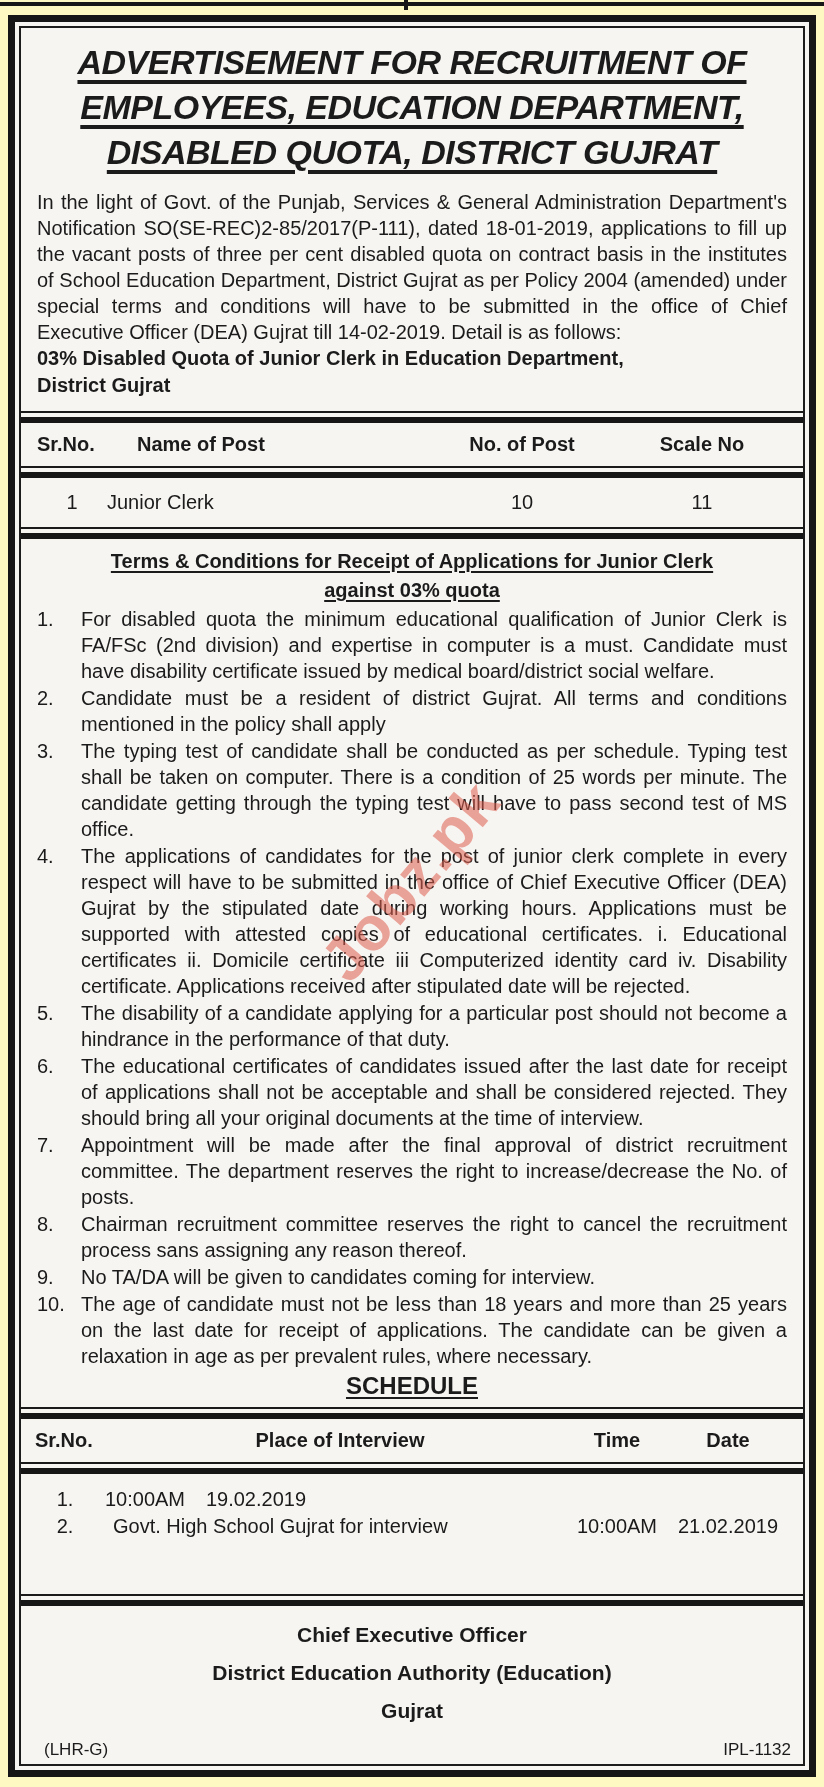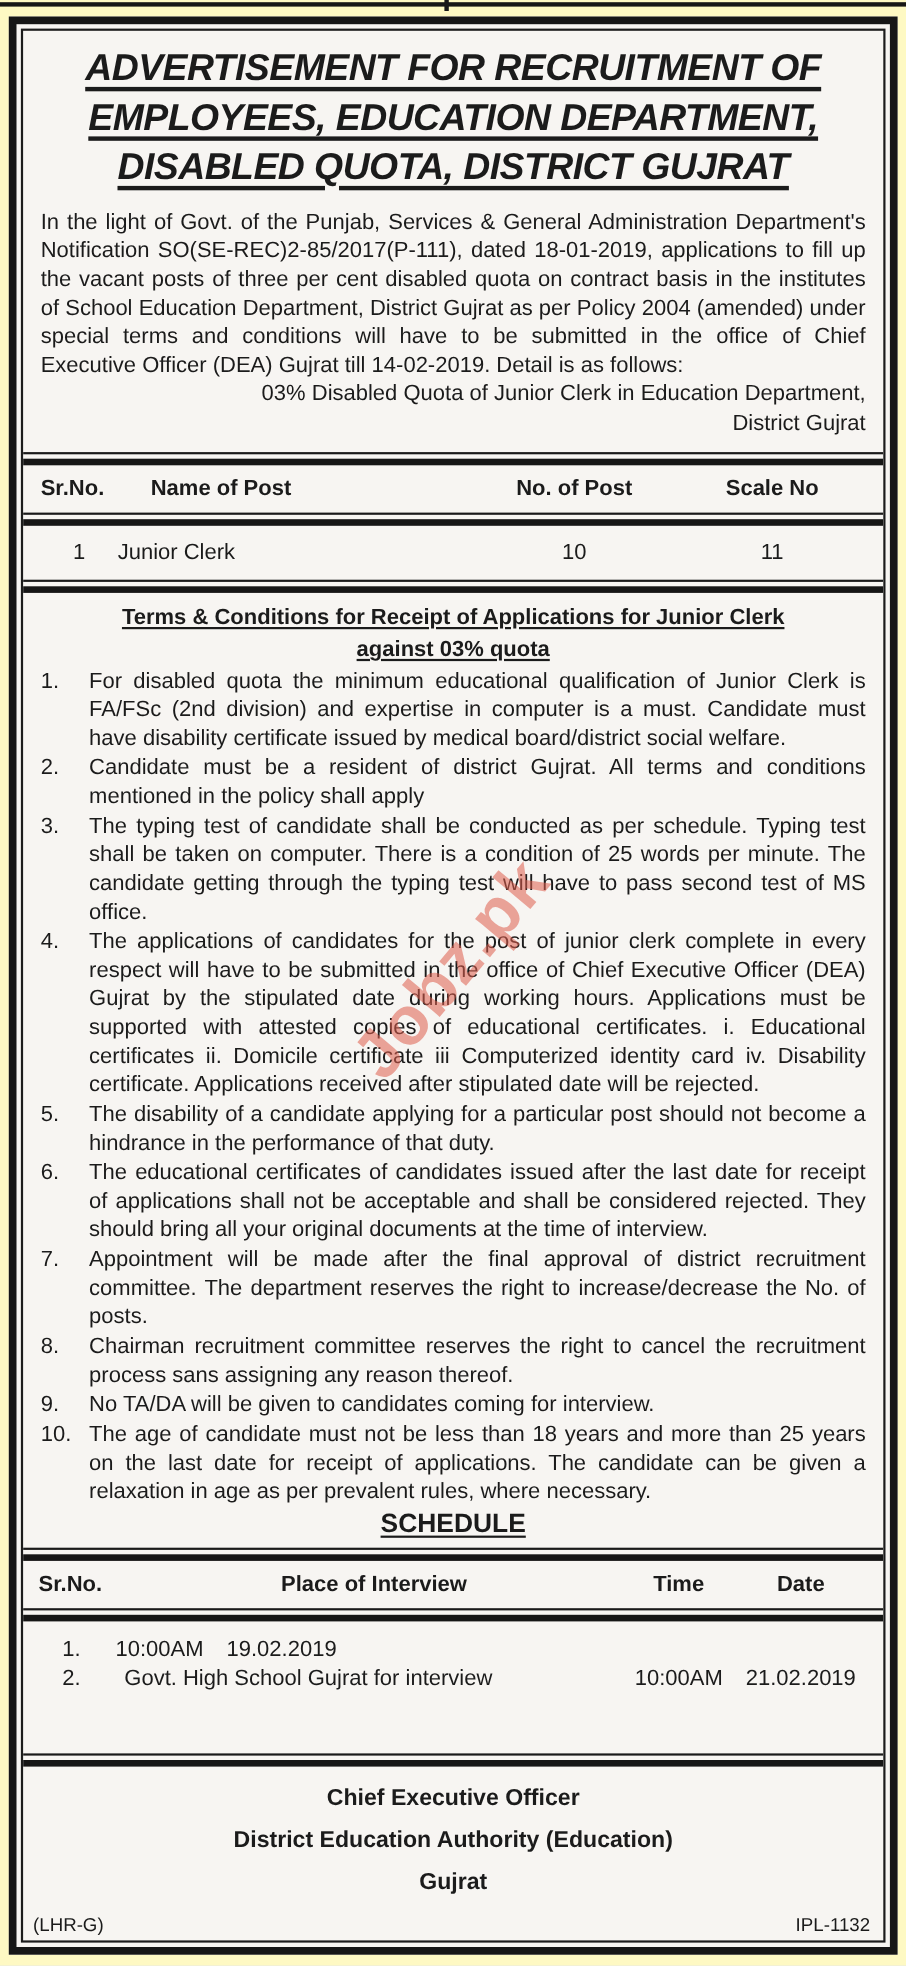--- a/index.html
+++ b/index.html
@@ -55,22 +55,22 @@
     text-decoration-thickness: 4px;
     text-underline-offset: 6px;
   }
   .intro {
     margin-top: 14px;
     font-size: 20px;
     line-height: 26px;
     text-align: justify;
   }
   .subtitle {
-    font-weight: normal;
-    text-align: right;
+    font-weight: bold;
+    text-align: left;
     font-size: 20px;
     line-height: 27px;
   }
 
   
   .trow { display: flex; align-items: baseline; }
   .post-header { padding-top: 10px; padding-bottom: 10px; font-weight: bold; font-size: 20px; }
   .post-row { padding-top: 13px; padding-bottom: 13px; font-size: 20px; }
   .c-sr { width: 100px; }
   .post-row .c-sr { text-align: center; width: 70px; }
@@ -97,21 +97,21 @@
   .s-date { width: 122px; text-align: center; }
   .sched-rows { padding: 12px 14px 14px 14px; font-size: 20px; }
   .sched-row { display: flex; line-height: 27px; }
   .sched-row .s-sr { text-align: center; width: 60px; }
   .sched-row .s-place { padding-left: 18px; }
 
   
   .bottom-block { margin-top: auto; }
   .sec-sign { padding-top: 10px; padding-bottom: 2px; }
   .sign-line { text-align: center; font-weight: bold; font-size: 21px; line-height: 38px; }
-  .footer-row { display: flex; justify-content: space-between; font-size: 17px; padding: 8px 12px 4px 9px; }
+  .footer-row { display: flex; justify-content: space-between; font-size: 17px; padding: 8px 12px 4px 23px; }
 
   
   .watermark {
     position: absolute;
     left: 235px;
     top: 845px;
     width: 350px;
     text-align: center;
     transform: rotate(-50deg);
     font-size: 62px;

